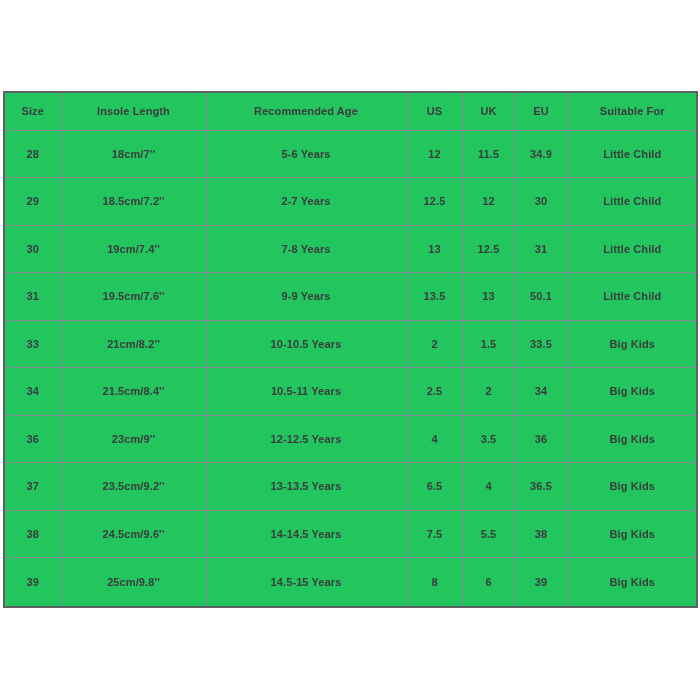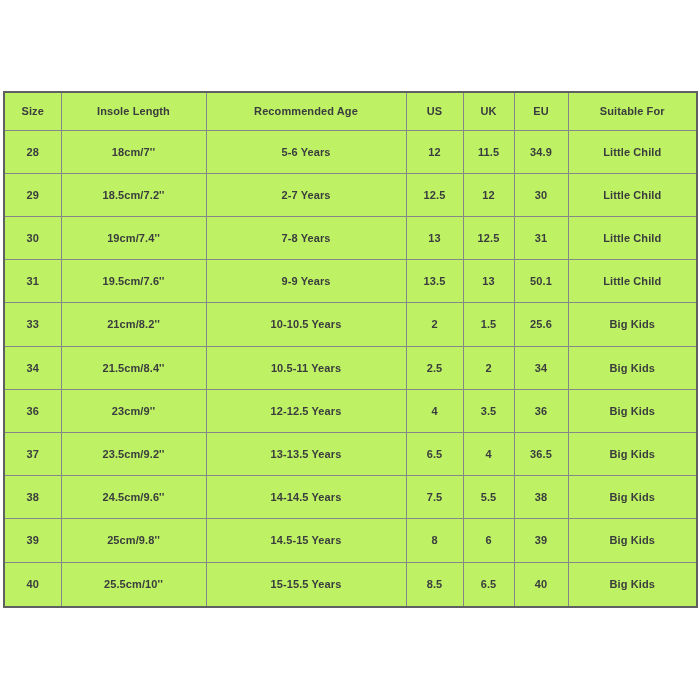--- a/index.html
+++ b/index.html
@@ -16,21 +16,21 @@
   }
   .size-table {
     position: absolute;
     left: 3px;
     top: 91px;
     width: 693px;
     height: 517px;
     border-collapse: collapse;
     table-layout: fixed;
     border: 2px solid #5e6062;
-    background: #bef264;
+    background: #22c55e;
   }
   .size-table th,
   .size-table td {
     border: 1.5px solid #85878a;
     text-align: center;
     vertical-align: middle;
     font-weight: bold;
     font-size: 11px;
     color: #3a3c3e;
     padding: 0;
@@ -102,21 +102,21 @@
         <td>13</td>
         <td>50.1</td>
         <td>Little Child</td>
       </tr>
       <tr>
         <td>33</td>
         <td>21cm/8.2''</td>
         <td>10-10.5 Years</td>
         <td>2</td>
         <td>1.5</td>
-        <td>25.6</td>
+        <td>33.5</td>
         <td>Big Kids</td>
       </tr>
       <tr>
         <td>34</td>
         <td>21.5cm/8.4''</td>
         <td>10.5-11 Years</td>
         <td>2.5</td>
         <td>2</td>
         <td>34</td>
         <td>Big Kids</td>
@@ -150,23 +150,14 @@
       </tr>
       <tr>
         <td>39</td>
         <td>25cm/9.8''</td>
         <td>14.5-15 Years</td>
         <td>8</td>
         <td>6</td>
         <td>39</td>
         <td>Big Kids</td>
       </tr>
-      <tr>
-        <td>40</td>
-        <td>25.5cm/10''</td>
-        <td>15-15.5 Years</td>
-        <td>8.5</td>
-        <td>6.5</td>
-        <td>40</td>
-        <td>Big Kids</td>
-      </tr>
     </tbody>
 </table>
 
 </body></html>

